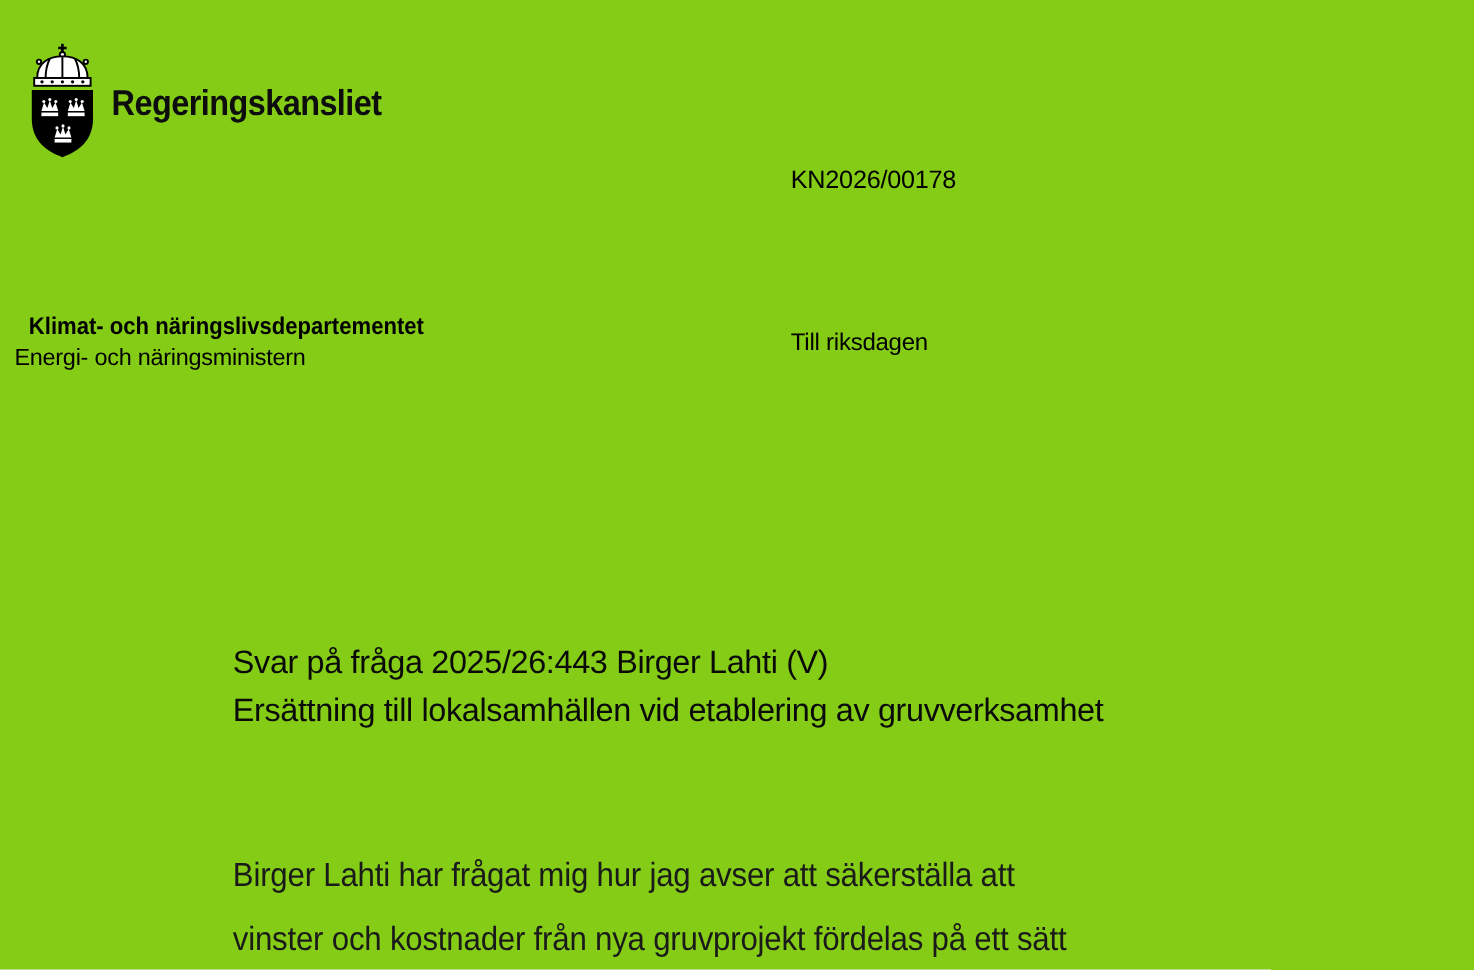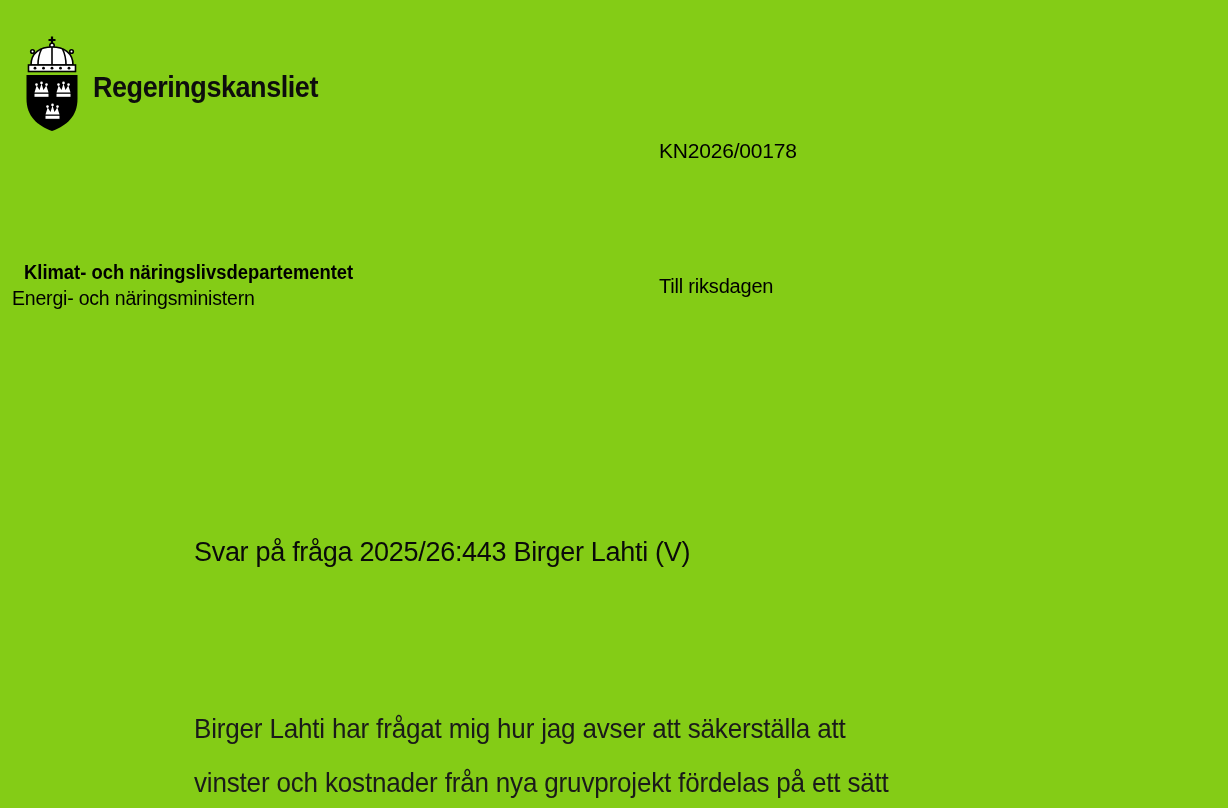--- a/index.html
+++ b/index.html
@@ -150,20 +150,21 @@
 
   <div class="ref-number">KN2026/00178</div>
 
   <div class="department">Klimat- och näringslivsdepartementet</div>
   <div class="minister">Energi- och näringsministern</div>
 
   <div class="recipient">Till riksdagen</div>
 
   <div class="doc-title">
     <div>Svar på fråga 2025/26:443 Birger Lahti (V)</div>
+    <div>Ersättning till lokalsamhällen vid etablering av gruvverksamhet</div>
   </div>
 
   <div class="doc-body">
     <div>Birger Lahti har frågat mig hur jag avser att säkerställa att</div>
     <div>vinster och kostnader från nya gruvprojekt fördelas på ett sätt</div>
   </div>
 
 </div>
 
 </body></html>

